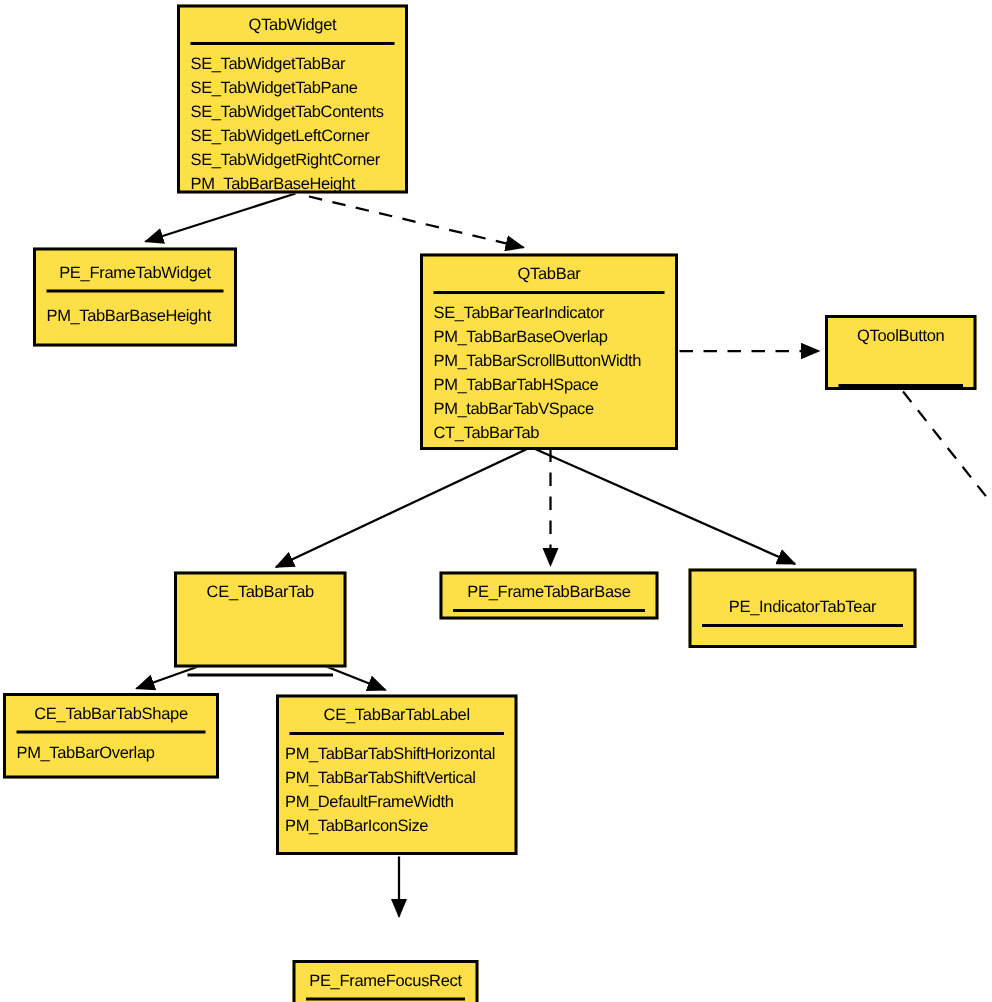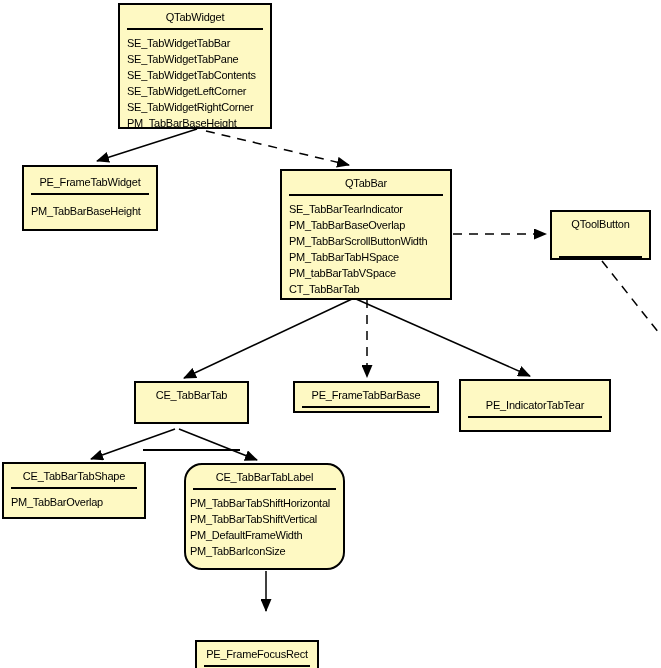--- a/index.html
+++ b/index.html
@@ -9,21 +9,21 @@
     position: relative;
     font-family: "Liberation Sans", sans-serif;
     color: #000000;
     overflow: hidden;
   }
   svg.edges {
     position: absolute; left: 0; top: 0; z-index: 0;
   }
   .node {
     position: absolute;
-    background: #fef9c3;
+    background: #fde047;
     border: 2px solid #000000;
     box-sizing: border-box;
     display: flex;
     flex-direction: column;
     z-index: 1;
   }
   .node-title {
     text-align: center;
     font-size: 11px;
     line-height: 13px;
@@ -98,21 +98,21 @@
     <div class="node-item">PM_tabBarTabVSpace</div>
     <div class="node-item">CT_TabBarTab</div>
   </div>
 </div>
 
 <div class="node" style="left:550px; top:210px; width:101px; height:50px;justify-content:space-between;">
   <div class="node-title">QToolButton</div>
   <div class="node-sep"></div>
 </div>
 
-<div class="node" style="left:134px; top:381px; width:115px; height:43px;gap:43px;">
+<div class="node" style="left:116px; top:381px; width:115px; height:64px;gap:43px;">
   <div class="node-title">CE_TabBarTab</div>
   <div class="node-sep"></div>
 </div>
 
 <div class="node" style="left:293px; top:381px; width:146px; height:32px;">
   <div class="node-title">PE_FrameTabBarBase</div>
   <div class="node-sep"></div>
 </div>
 
 <div class="node" style="left:459px; top:379px; width:152px; height:53px;justify-content:center;">
@@ -121,21 +121,21 @@
 </div>
 
 <div class="node" style="left:2px; top:462px; width:144px; height:57px;">
   <div class="node-title">CE_TabBarTabShape</div>
   <div class="node-sep"></div>
   <div class="node-items">
     <div class="node-item">PM_TabBarOverlap</div>
   </div>
 </div>
 
-<div class="node" style="left:184px; top:463px; width:161px; height:107px;border-radius:18px;">
+<div class="node" style="left:184px; top:463px; width:161px; height:107px;">
   <div class="node-title">CE_TabBarTabLabel</div>
   <div class="node-sep"></div>
   <div class="node-items" style="padding-left:4px; padding-right:3px;">
     <div class="node-item">PM_TabBarTabShiftHorizontal</div>
     <div class="node-item">PM_TabBarTabShiftVertical</div>
     <div class="node-item">PM_DefaultFrameWidth</div>
     <div class="node-item">PM_TabBarIconSize</div>
   </div>
 </div>
 

